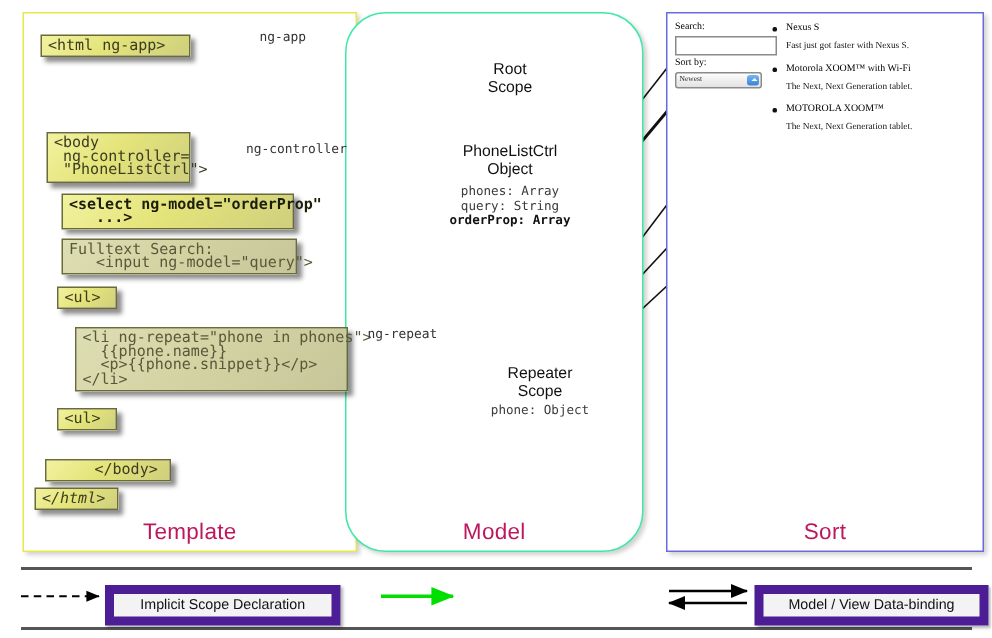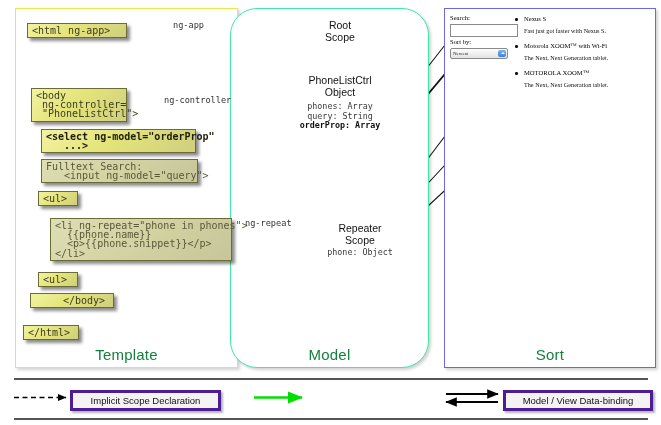--- a/index.html
+++ b/index.html
@@ -12,36 +12,36 @@
   .html-layer{position:absolute;left:0;top:0;width:661px;height:425px;z-index:3;}
 
   
   .panel{position:absolute;background:#fff;border:1px solid #888;
          box-shadow:2px 2px 3px rgba(0,0,0,0.18);}
   .panel.template{left:15px;top:8px;width:221px;height:358px;border-color:#e8e84a;}
   .panel.model{left:230px;top:8px;width:197px;height:358px;border-color:#3ee8a6;border-radius:27px;}
   .panel.view{left:444px;top:8px;width:210px;height:358px;border-color:#6a6ae0;}
 
   .panel-label{position:absolute;bottom:4px;left:0;width:100%;text-align:center;
-               font-size:15px;color:#15803d;letter-spacing:.2px;}
+               font-size:15px;color:#be185d;letter-spacing:.2px;}
 
   
   .codebox{position:absolute;border:1px solid #6b6b38;
            background:linear-gradient(135deg,#f2f2a0 0%,#e4e47a 45%,#cfcf7e 100%);
            box-shadow:3px 3px 3px rgba(0,0,0,0.45);
            font-family:"DejaVu Sans Mono","Liberation Mono",monospace;
            font-size:10px;line-height:9.2px;color:#3c3c20;
            padding:2px 4px;white-space:pre;}
   .codebox.bold{font-weight:bold;color:#1d1d0c;}
   .codebox.grey{background:linear-gradient(135deg,#dedeb4 0%,#d2d2a2 50%,#c6c69a 100%);
                 color:#59593a;}
 
   
   .scopelabel{position:absolute;text-align:center;color:#111;pointer-events:none;}
-  .scope-title{font-size:10.5px;line-height:12px;}
+  .scope-title{font-size:10.5px;line-height:12px;margin-top:21px;}
   .scope-props{font-family:"DejaVu Sans Mono","Liberation Mono",monospace;
                font-size:8.4px;line-height:9.6px;color:#3a3a3a;}
 
   
   .edge-label{position:absolute;
               font-family:"DejaVu Sans Mono","Liberation Mono",monospace;
               font-size:8.6px;color:#333;white-space:nowrap;}
 
   
   .view-inner{position:absolute;left:450px;top:14px;width:200px;height:110px;
@@ -60,21 +60,21 @@
   .v-list{position:absolute;left:65px;top:0;width:135px;}
   .v-item{position:relative;margin-bottom:4px;}
   .v-bullet{position:absolute;left:0;top:4px;width:2.5px;height:2.5px;
             border-radius:50%;background:#111;}
   .v-name{font-size:6.6px;color:#000;margin-left:9px;line-height:9px;}
   .v-snip{font-size:6.2px;color:#111;margin-left:9px;line-height:9px;margin-top:3px;}
 
   
   .legend{position:absolute;left:14px;top:378px;width:634px;height:38px;
           border-top:2px solid #555;border-bottom:2px solid #555;background:#fff;}
-  .leg-box{position:absolute;top:10px;height:15px;border:3px solid #4c1d95;
+  .leg-box{position:absolute;top:10px;height:15px;border:6px solid #4c1d95;
            background:#f3f3f3;box-shadow:1.5px 1.5px 2px rgba(0,0,0,0.3);
            font-size:9.5px;color:#111;line-height:15px;text-align:center;}
 </style>
 </head>
 <body>
 
 <div id="stage">
 
   <svg class="layer" id="svg-bg" viewBox="0 0 661 425">
     <defs>
@@ -160,23 +160,23 @@
 
     <div class="codebox" style="left:38px;top:191px;width:30px;">&lt;ul&gt;</div>
 
     <div class="codebox grey" style="left:50px;top:218px;width:172px;">&lt;li ng-repeat="phone in phones"&gt;
   {{phone.name}}
   &lt;p&gt;{{phone.snippet}}&lt;/p&gt;
 &lt;/li&gt;</div>
 
     <div class="codebox" style="left:38px;top:272px;width:30px;">&lt;ul&gt;</div>
 
-    <div class="codebox" style="left:30px;top:293px;width:46px;padding-left:32px;">&lt;/body&gt;</div>
-
-    <div class="codebox" style="left:23px;top:325px;width:46px;">&lt;/html&gt;</div>
+    <div class="codebox" style="left:30px;top:306px;width:46px;padding-left:32px;">&lt;/body&gt;</div>
+
+    <div class="codebox" style="left:23px;top:325px;width:46px;font-style:italic;">&lt;/html&gt;</div>
 
     <div class="edge-label" style="left:173px;top:20px;">ng-app</div>
     <div class="edge-label" style="left:148px;top:95px;padding-left:16px;">ng-controller</div>
     <div class="edge-label" style="left:245px;top:218px;">ng-repeat</div>
 
     <div class="scopelabel scope-title" style="left:300px;top:19px;width:80px;white-space:pre;">Root
 Scope</div>
 
     <div class="scopelabel" style="left:272px;top:74px;width:136px;">
       <div class="scope-title" style="white-space:pre;">PhoneListCtrl

